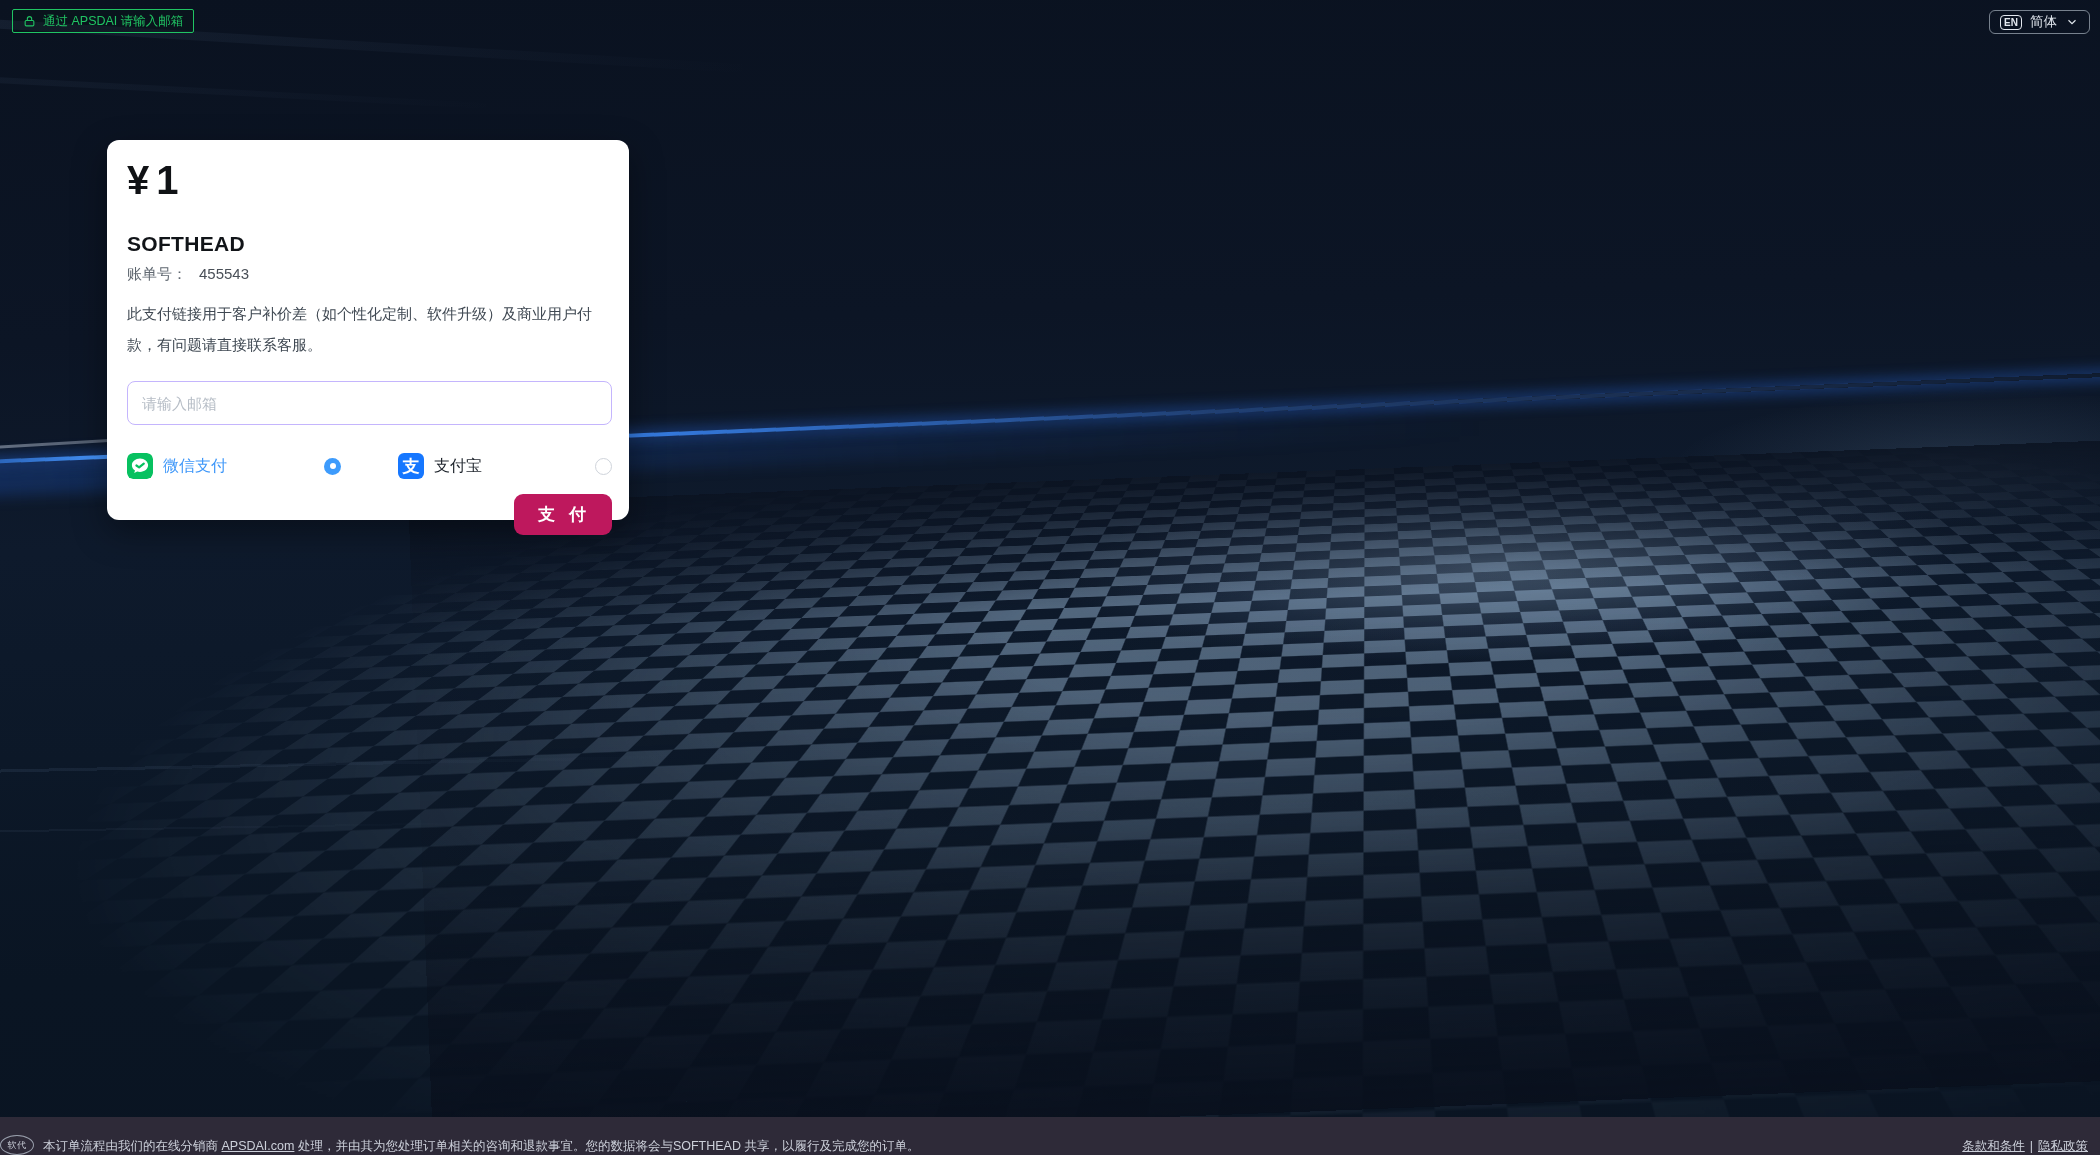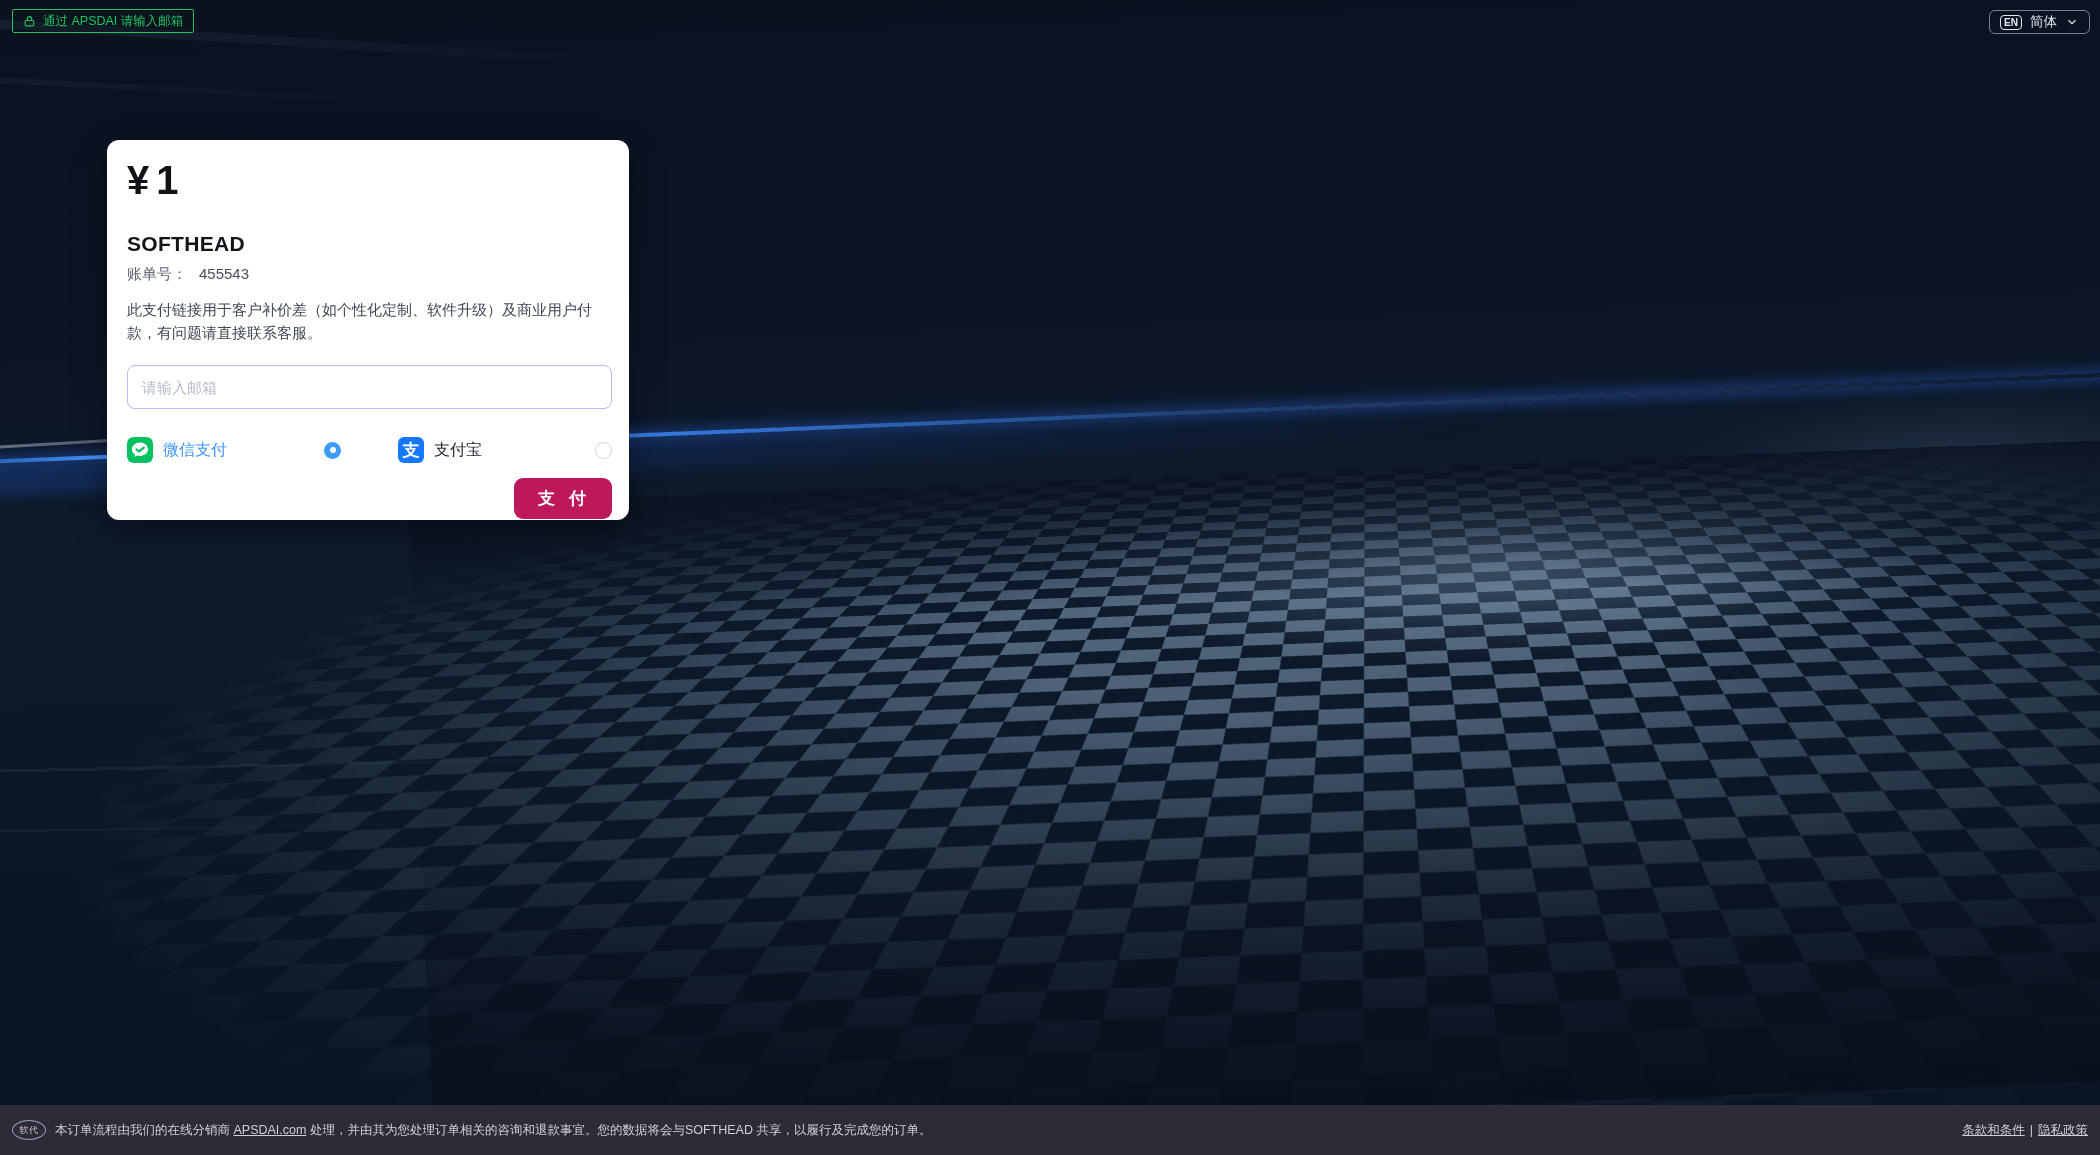--- a/index.html
+++ b/index.html
@@ -60,21 +60,21 @@
 
   
   .card{position:absolute;left:107px;top:140px;width:522px;height:380px;box-sizing:border-box;
     background:#ffffff;border-radius:12px;box-shadow:0 12px 34px rgba(0,0,0,0.38);
     padding:16px 17px 0 20px;}
   .amount{margin-top:2px;font-size:40px;font-weight:700;color:#101215;line-height:44px;}
   .amount .cur{margin-right:7px;}
   .merchant{margin-top:30px;font-size:21px;font-weight:700;color:#111418;line-height:24px;letter-spacing:0.3px;}
   .bill{margin-top:9px;font-size:15px;color:#5f6770;line-height:18px;}
   .bill .bill-value{margin-left:12px;color:#4a5058;}
-  .desc{margin-top:15px;font-size:15px;line-height:23px;color:#3f4852;}
+  .desc{margin-top:15px;font-size:15px;line-height:31px;color:#3f4852;}
   .email-input{margin-top:21px;width:100%;height:44px;box-sizing:border-box;
     border:1px solid #c4b5fd;border-radius:8px;padding:0 14px;font-size:15px;color:#333;
     outline:none;font-family:"Liberation Sans",sans-serif;background:#fff;}
   .email-input::placeholder{color:#b6bdc6;}
   .methods{margin-top:28px;display:flex;justify-content:space-between;}
   .method{width:214px;display:flex;align-items:center;cursor:pointer;}
   .m-icon{width:26px;height:26px;border-radius:6px;flex:none;display:flex;
     align-items:center;justify-content:center;}
   .alipay-icon{background:#1677ff;color:#fff;font-size:17px;font-weight:bold;}
   .m-label{margin-left:10px;font-size:16px;color:#1d232b;}
@@ -84,22 +84,22 @@
   .radio.on{background:#3d9bfc;}
   .radio.on::after{content:"";position:absolute;left:5.5px;top:5.5px;width:6px;height:6px;
     border-radius:50%;background:#fff;}
   .radio.off{border:1.5px solid #cfd4db;background:#fff;}
   .pay-row{margin-top:15px;display:flex;justify-content:flex-end;}
   .pay-btn{width:98px;height:41px;border:none;border-radius:9px;background:#be185d;color:#fff;
     font-size:17px;font-weight:700;letter-spacing:2px;cursor:pointer;
     font-family:Liberation Mono, monospace;}
 
   
-  .footer{position:absolute;left:0;bottom:0;width:100%;height:50px;box-sizing:border-box;
-    background:#2e2a38;display:flex;align-items:center;padding:0 12px 0 12px;
+  .footer{position:absolute;left:0;bottom:0;width:100%;height:38px;box-sizing:border-box;
+    background:#2e2a38;display:flex;align-items:flex-end;padding:0 12px 0 0;
     color:#ccd0da;font-size:12.5px;}
   .f-logo{width:32px;height:18px;border:1px solid #9aa0ad;border-radius:50%;flex:none;
     display:flex;align-items:center;justify-content:center;font-size:9px;color:#c6cad4;
     margin-right:9px;letter-spacing:0.5px;}
   .f-text{flex:1;white-space:nowrap;overflow:hidden;}
   .f-link{color:#ccd0da;text-decoration:underline;cursor:pointer;}
   .f-links{margin-left:20px;white-space:nowrap;}
   .f-sep{margin:0 5px;color:#ccd0da;}
 </style>
 </head>

